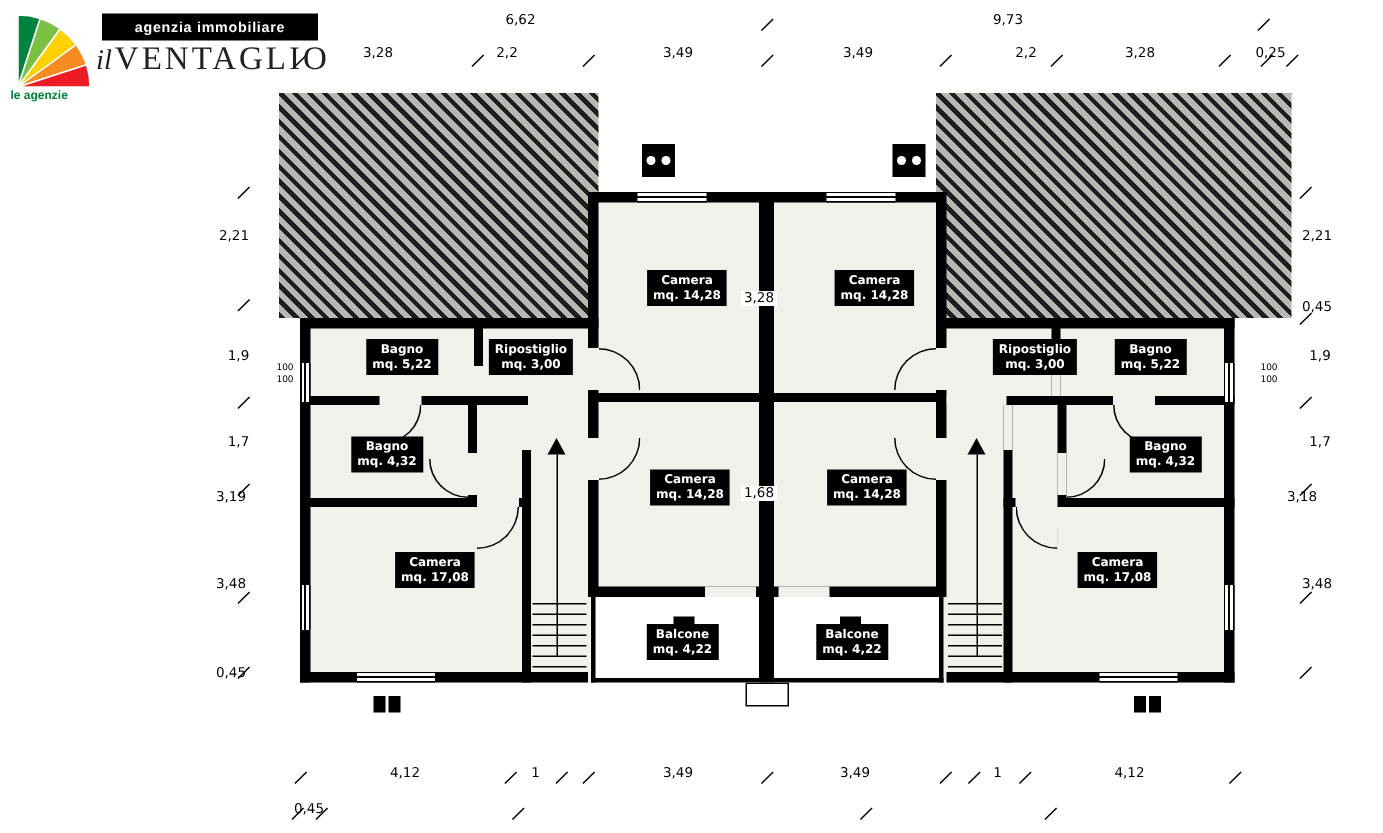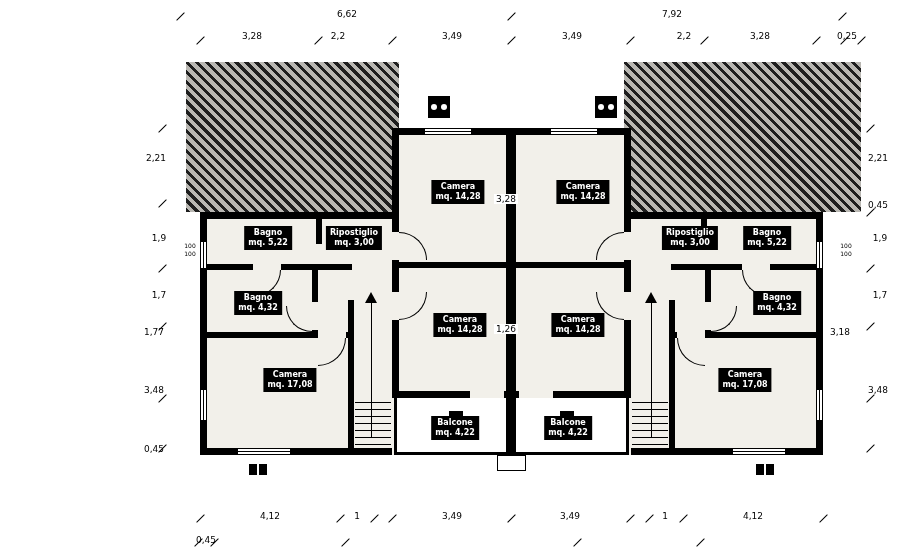--- a/index.html
+++ b/index.html
@@ -48,20 +48,32 @@
   .dim.mark{font-size:6px;}
   .room-label{position:absolute;transform:translate(-50%,-50%);background:#000;color:#fff;
               font-size:8px;font-weight:bold;text-align:center;padding:2px 4px;line-height:1.25;
               white-space:nowrap;z-index:5;}
 </style>
 </head>
 <body>
 
 <div class="canvas">
 
+  <div class="logo">
+    <svg id="fan" width="60" height="58" viewBox="0 0 60 58">
+      <path d="M8,56 L8,8 A48,48 0 0 1 22.8,10.3 Z" stroke="#fff" stroke-width="1" fill="#00833e"></path>
+      <path d="M8,56 L22.8,10.3 A48,48 0 0 1 36.2,17.2 Z" stroke="#fff" stroke-width="1" fill="#7ac143"></path>
+      <path d="M8,56 L36.2,17.2 A48,48 0 0 1 46.8,27.8 Z" stroke="#fff" stroke-width="1" fill="#ffd100"></path>
+      <path d="M8,56 L46.8,27.8 A48,48 0 0 1 53.7,41.2 Z" stroke="#fff" stroke-width="1" fill="#f68b1f"></path>
+      <path d="M8,56 L53.7,41.2 A48,48 0 0 1 56,56 Z" stroke="#fff" stroke-width="1" fill="#ed1c24"></path>
+    </svg>
+    <div class="logo-bar">agenzia immobiliare</div>
+    <div class="logo-name"><span class="prefix">il</span><span class="main">VENTAGLIO</span></div>
+    <div class="logo-sub" style="color: rgb(0, 131, 62);">le agenzie</div>
+  </div>
 
   <div id="plan">
       <div class="hatch" style="left: 186px; top: 62px; width: 213px; height: 150px;"></div>
       <div class="hatch" style="left: 624px; top: 62px; width: 237px; height: 150px;"></div>
       <div class="bg" style="left: 200px; top: 212px; width: 199px; height: 243px;"></div>
       <div class="bg" style="left: 624px; top: 212px; width: 199px; height: 243px;"></div>
       <div class="bg" style="left: 392px; top: 128px; width: 238px; height: 270px;"></div>
       <div class="bg-white" style="left: 394px; top: 398px; width: 235px; height: 57px;"></div>
       <div class="wall" style="left: 392px; top: 128px; width: 238px; height: 7px;"></div>
       <div class="wall" style="left: 506px; top: 128px; width: 10px; height: 329px;"></div>
@@ -240,47 +252,47 @@
       </div>
       <div class="room-label" style="left: 455px; top: 428px;">
         <div>Balcone</div>
         <div>mq. 4,22</div>
       </div>
       <div class="room-label" style="left: 568px; top: 428px;">
         <div>Balcone</div>
         <div>mq. 4,22</div>
       </div>
       <div class="dim" style="left: 347px; top: 14px;">6,62</div>
-      <div class="dim" style="left: 672px; top: 14px;">7,92</div>
+      <div class="dim" style="left: 672px; top: 14px;">9,73</div>
       <div class="dim" style="left: 252px; top: 36px;">3,28</div>
       <div class="dim" style="left: 338px; top: 36px;">2,2</div>
       <div class="dim" style="left: 452px; top: 36px;">3,49</div>
       <div class="dim" style="left: 572px; top: 36px;">3,49</div>
       <div class="dim" style="left: 684px; top: 36px;">2,2</div>
       <div class="dim" style="left: 760px; top: 36px;">3,28</div>
       <div class="dim" style="left: 847px; top: 36px;">0,25</div>
       <div class="dim" style="left: 156px; top: 158px;">2,21</div>
       <div class="dim" style="left: 159px; top: 238px;">1,9</div>
       <div class="dim" style="left: 159px; top: 295px;">1,7</div>
-      <div class="dim" style="left: 154px; top: 332px;">1,77</div>
+      <div class="dim" style="left: 154px; top: 332px;">3,19</div>
       <div class="dim" style="left: 154px; top: 390px;">3,48</div>
       <div class="dim" style="left: 154px; top: 449px;">0,45</div>
       <div class="dim" style="left: 878px; top: 158px;">2,21</div>
       <div class="dim" style="left: 878px; top: 205px;">0,45</div>
       <div class="dim" style="left: 880px; top: 238px;">1,9</div>
       <div class="dim" style="left: 880px; top: 295px;">1,7</div>
-      <div class="dim" style="left: 840px; top: 332px;">3,18</div>
+      <div class="dim" style="left: 868px; top: 332px;">3,18</div>
       <div class="dim" style="left: 878px; top: 390px;">3,48</div>
       <div class="dim" style="left: 270px; top: 516px;">4,12</div>
       <div class="dim" style="left: 357px; top: 516px;">1</div>
       <div class="dim" style="left: 452px; top: 516px;">3,49</div>
       <div class="dim" style="left: 570px; top: 516px;">3,49</div>
       <div class="dim" style="left: 665px; top: 516px;">1</div>
       <div class="dim" style="left: 753px; top: 516px;">4,12</div>
       <div class="dim" style="left: 206px; top: 540px;">0,45</div>
       <div class="dim inner" style="left: 506px; top: 199px;">3,28</div>
-      <div class="dim inner" style="left: 506px; top: 329px;">1,26</div>
+      <div class="dim inner" style="left: 506px; top: 329px;">1,68</div>
       <div class="dim mark" style="left: 190px; top: 245px;">100</div>
       <div class="dim mark" style="left: 190px; top: 253px;">100</div>
       <div class="dim mark" style="left: 846px; top: 245px;">100</div>
       <div class="dim mark" style="left: 846px; top: 253px;">100</div>
     </div>
 </div>
 
 </body></html>

